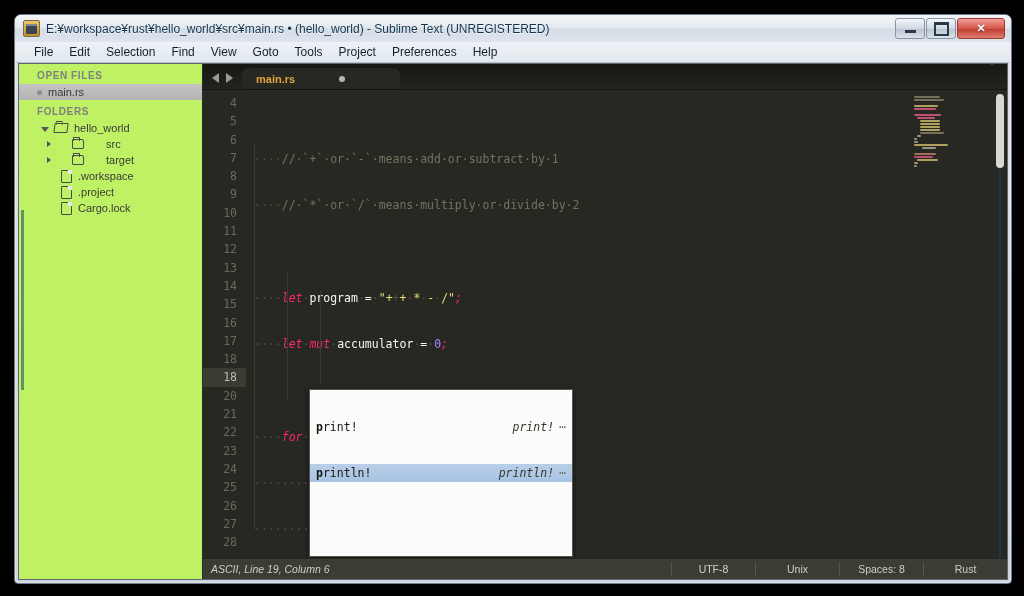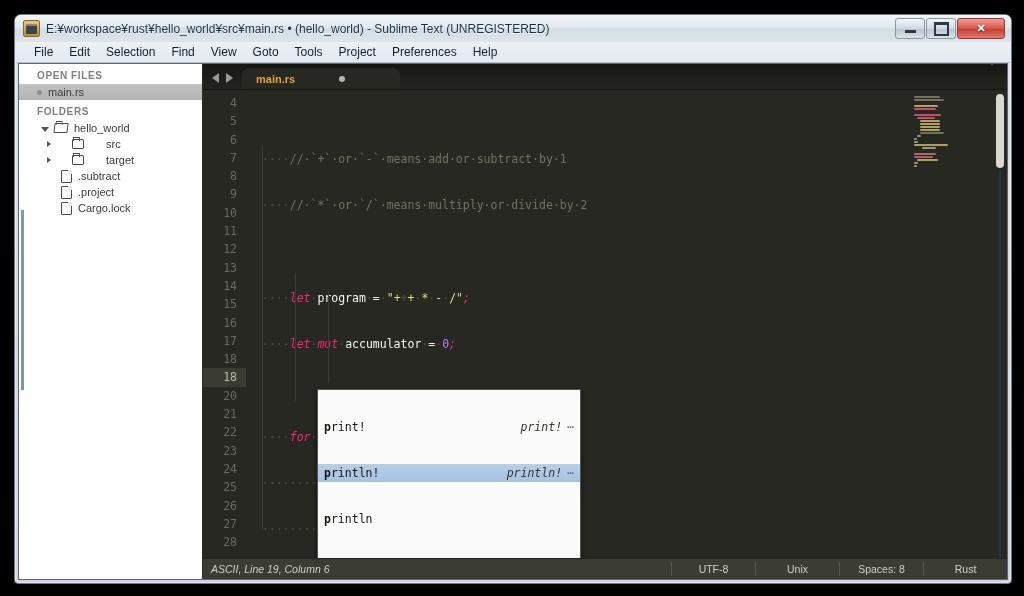--- a/index.html
+++ b/index.html
@@ -62,21 +62,21 @@
   
   .client{
     position:absolute;left:3px;top:48px;right:3px;bottom:3px;
     background:#1c1c17;border:1px solid #5d6874;
     display:flex;flex-direction:column;overflow:hidden;
   }
   .body-row{flex:1;display:flex;min-height:0;position:relative;}
 
   
   .sidebar{
-    width:183px;flex:none;background:#ffffff;color:#3a3a3a;
+    width:183px;flex:none;background:#bef264;color:#3a3a3a;
     font-size:11px;overflow:hidden;position:relative;
     border-right:1px solid #2a2a26;
   }
   .side-head{
     padding:6px 0 3px 18px;font-size:10px;letter-spacing:.6px;
     color:#808080;font-weight:bold;
   }
   .side-row{display:flex;align-items:center;height:16px;padding-left:18px;white-space:nowrap;}
   .side-row.sel{background:linear-gradient(#c3c3c3,#b4b4b4);}
   .ind-1{padding-left:28px;gap:16px;}
@@ -126,21 +126,21 @@
     width:43px;flex:none;text-align:right;padding-top:4px;
     font-family:"DejaVu Sans Mono",monospace;font-size:11.5px;color:#6a6b60;
     user-select:none;
   }
   .gutter div{height:18.3px;line-height:18.3px;padding-right:9px;}
   .gutter div.cur{color:#b9baae;background:#3a3b31;}
 
   .code{
     flex:1;min-width:0;position:relative;padding-top:4px;
     font-family:"DejaVu Sans Mono",monospace;font-size:11.5px;
-    color:#f8f8f2;white-space:pre;overflow:hidden;margin-left:8px;
+    color:#f8f8f2;white-space:pre;overflow:hidden;
   }
   .code .ln{height:18.3px;line-height:18.3px;padding-left:8px;}
   .ws{color:#4f5044;}
   .cmt{color:#75715e;}
   .kw{color:#f92672;font-style:italic;}
   .str{color:#e6db74;}
   .num{color:#ae81ff;}
   .fn{color:#66d9ef;}
   .op{color:#f8f8f2;}
   .punct{color:#f8f8f2;}
@@ -244,21 +244,21 @@
             <span class="ficon folder"></span>
             <span>src</span>
           </div>
           <div class="side-row ind-1">
             <span class="tri"></span>
             <span class="ficon folder"></span>
             <span>target</span>
           </div>
           <div class="side-row ind-2">
             <span class="ficon file"></span>
-            <span>.subtract</span>
+            <span>.workspace</span>
           </div>
           <div class="side-row ind-2">
             <span class="ficon file"></span>
             <span>.project</span>
           </div>
           <div class="side-row ind-2">
             <span class="ficon file"></span>
             <span>Cargo.lock</span>
           </div>
           <div class="side-scrollbar"></div>
@@ -351,24 +351,20 @@
                   <span class="ac-left"><b>p</b><span>rint!</span></span>
                   <span class="ac-right">print!</span>
                   <span class="ac-dots">⋯</span>
                 </div>
                 <div class="ac-row sel">
                   <span class="ac-left"><b>p</b><span>rintln!</span></span>
                   <span class="ac-right">println!</span>
                   <span class="ac-dots">⋯</span>
                 </div>
                 <div class="ac-row">
-                  <span class="ac-left"><b>p</b><span>rintln</span></span>
-                  <span class="ac-right"></span>
-                </div>
-                <div class="ac-row">
                   <span class="ac-left"></span>
                   <span class="ac-right"></span>
                 </div>
               </div>
             </div>
 
             <div class="minimap">
               <div class="mm-line" style="width:26px;background:#75715e"></div>
               <div class="mm-line" style="width:30px;background:#75715e"></div>
               <div class="mm-line" style="width:0"></div>

